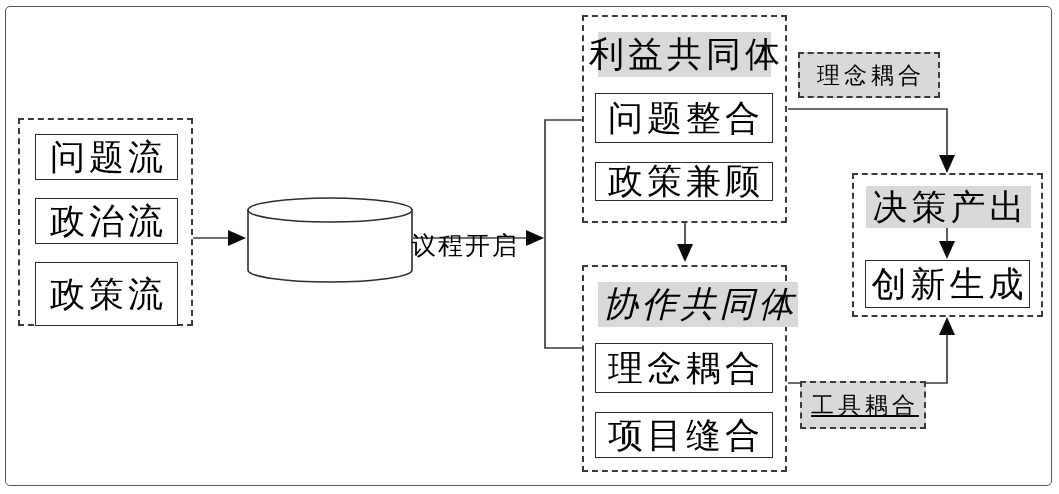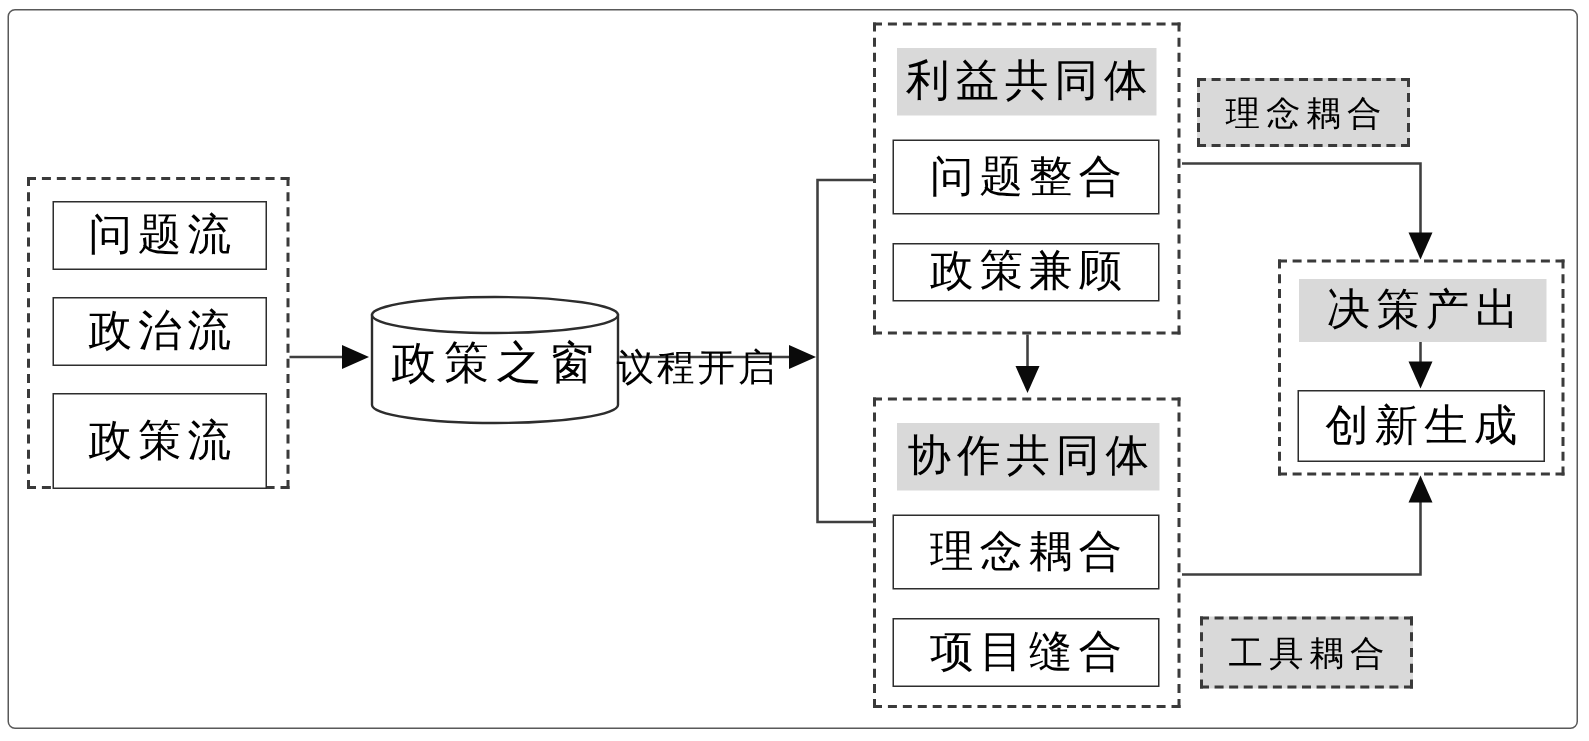--- a/index.html
+++ b/index.html
@@ -30,21 +30,21 @@
     width: 1059px; height: 494px;
   }
   .box {
     position: absolute;
     box-sizing: border-box;
     display: flex;
     align-items: center;
     justify-content: center;
     background: #ffffff;
     border: 1.6px solid #2d2d2d;
-    font-size: 29px;
+    font-size: 35px;
     letter-spacing: 4px;
     padding-left: 4px;       
     white-space: nowrap;
     line-height: 1;
   }
   .dashed-group {
     position: absolute;
     box-sizing: border-box;
     border: 2px dashed #3a3a3a;
     background: transparent;
@@ -105,34 +105,33 @@
       <path d="M248 210 L248 270 A82 12 0 0 0 412 270 L412 210 Z"></path>
       <ellipse cx="330" cy="210" rx="82" ry="12"></ellipse>
     </g>
   </svg>
 
   <div class="dashed-group" style="left:18px; top:118px; width:175px; height:208px;"></div>
   <div class="box" style="left:35px; top:134px; width:143px; height:46px;">问题流</div>
   <div class="box" style="left:35px; top:198px; width:143px; height:46px;">政治流</div>
   <div class="box" style="left:35px; top:262px; width:143px; height:64px;">政策流</div>
 
-  <div class="cyl-label" style="left:252px; top:224px; width:158px; height:38px;">政策之窗</div>
 
   <div class="float-label" style="left:411px; top:205px;margin-top:28px;">议程开启</div>
 
   <div class="dashed-group" style="left:582px; top:15px; width:205px; height:208px;"></div>
   <div class="box gray-title" style="left:598px; top:32px; width:173px; height:45px;">利益共同体</div>
   <div class="box" style="left:595px; top:93px; width:178px; height:50px;">问题整合</div>
   <div class="box" style="left:595px; top:162px; width:178px; height:39px;">政策兼顾</div>
 
   <div class="dashed-group" style="left:582px; top:265px; width:205px; height:207px;"></div>
-  <div class="box gray-title" style="left:598px; top:282px; width:175px; height:45px;">协作共同体</div>
+  <div class="box gray-title" style="left:598px; top:282px; width:200px; height:45px;font-style:italic;">协作共同体</div>
   <div class="box" style="left:595px; top:343px; width:178px; height:50px;">理念耦合</div>
   <div class="box" style="left:595px; top:412px; width:178px; height:46px;">项目缝合</div>
 
   <div class="box gray-tag" style="left:798px; top:52px; width:142px; height:46px;">理念耦合</div>
-  <div class="box gray-tag" style="left:800px; top:411px; width:142px; height:48px;">工具耦合</div>
+  <div class="box gray-tag" style="left:800px; top:381px; width:126px; height:48px;text-decoration:underline;">工具耦合</div>
 
   <div class="dashed-group" style="left:852px; top:173px; width:191px; height:144px;"></div>
   <div class="box gray-title" style="left:866px; top:186px; width:165px; height:42px;">决策产出</div>
   <div class="box" style="left:865px; top:260px; width:165px; height:48px;">创新生成</div>
 
 </div>
 
 </body></html>

